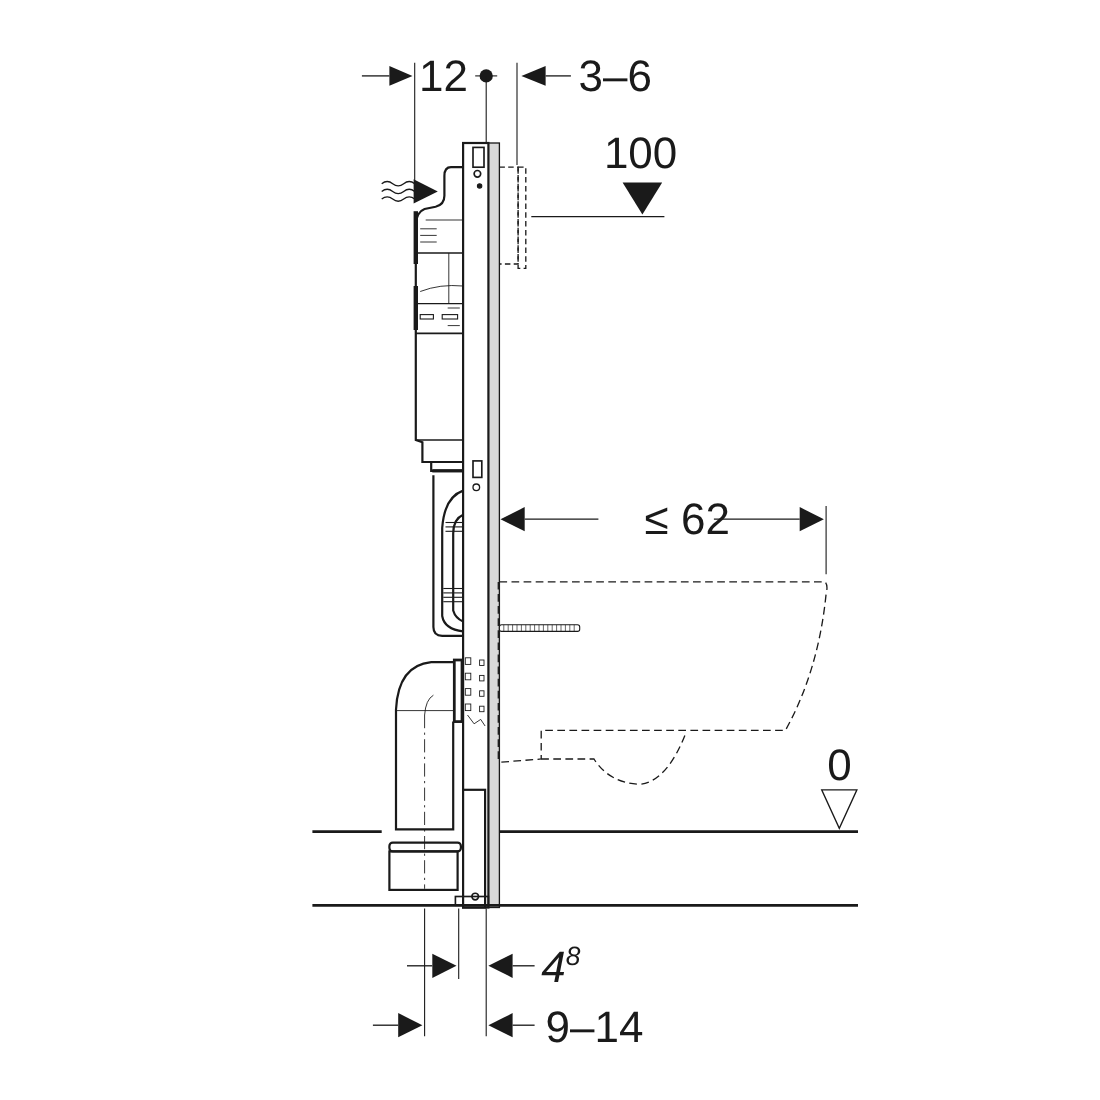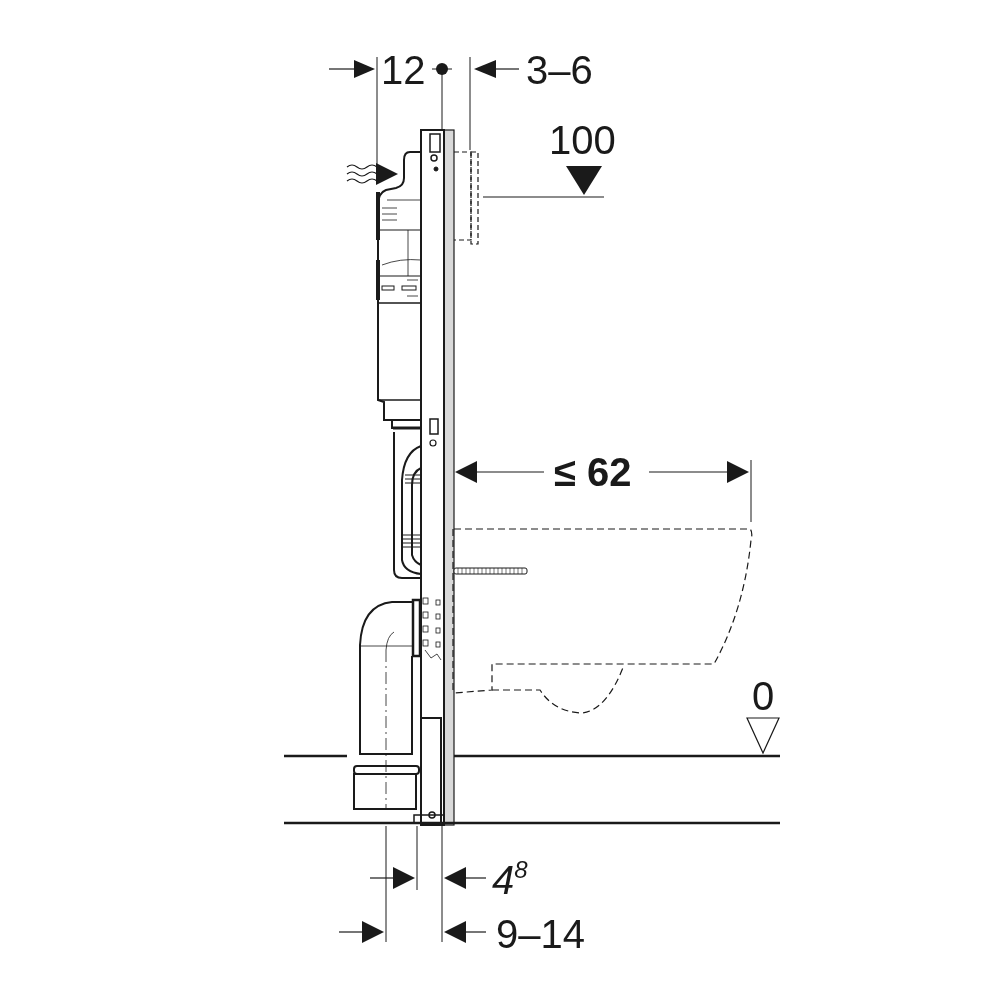--- a/index.html
+++ b/index.html
@@ -176,17 +176,17 @@
         <polygon points="412,932 434,921 434,943" fill="#1a1a1a" stroke="none"></polygon>
         <line x1="434" y1="932" x2="454" y2="932" stroke-width="1.2"></line>
       </g>
     </g>
   </svg>
 
   
   <div class="dim-text" style="left:349px; top:50px;">12</div>
   <div class="dim-text" style="left:494px; top:50px;">3–6</div>
   <div class="dim-text" style="left:517px; top:120px;">100</div>
-  <div class="dim-text" style="left:522px; top:452px;font-weight:bold;">≤ 62</div>
+  <div class="dim-text" style="left:554px; top:452px;">≤ 62</div>
   <div class="dim-text" style="left:720px; top:676px;">0</div>
   <div class="dim-text" style="left:460px; top:860px;font-style:italic;"><span>4</span><sup>8</sup></div>
   <div class="dim-text" style="left:464px; top:914px;">9–14</div>
 </div>
 
 </body></html>

